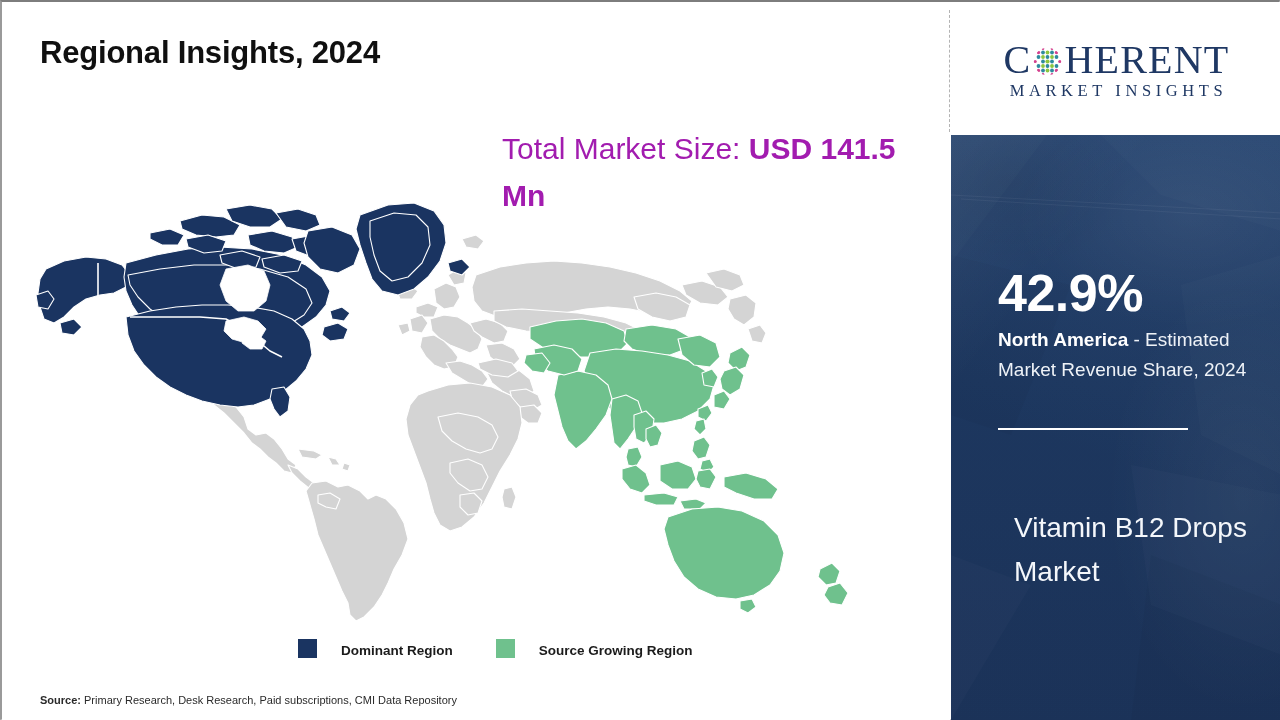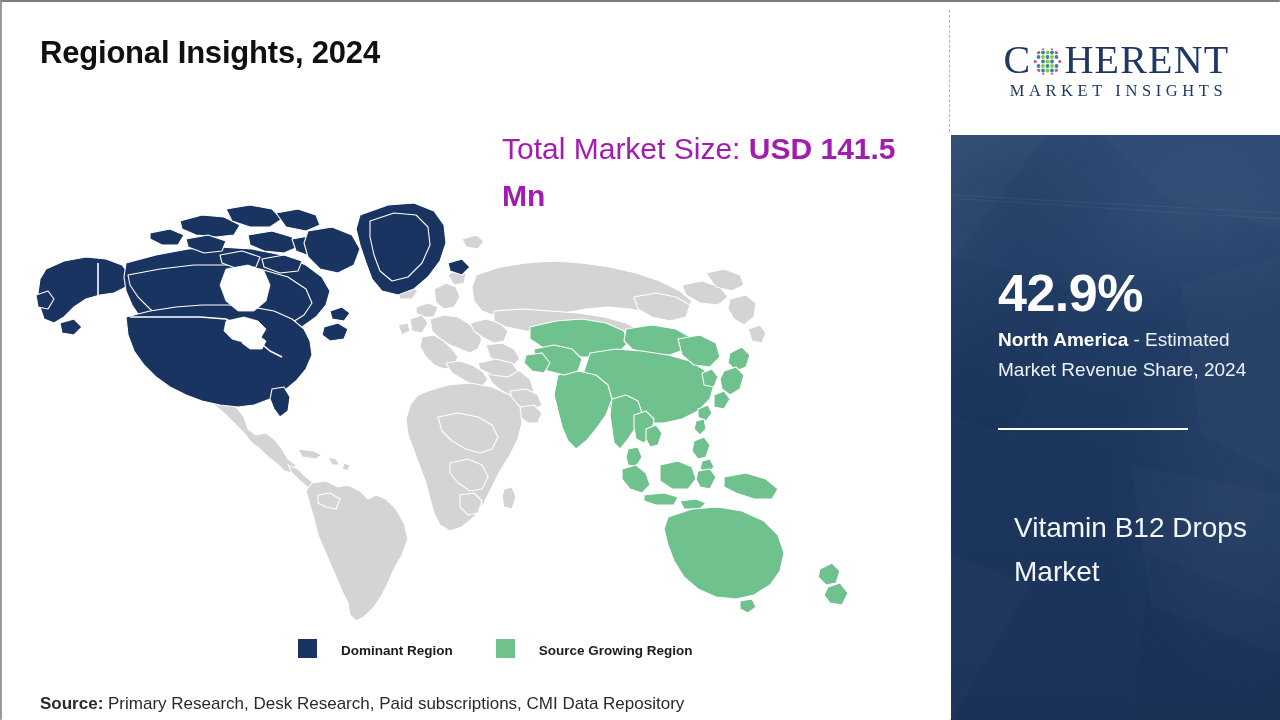--- a/index.html
+++ b/index.html
@@ -74,21 +74,21 @@
     font-size: 13.5px;
     font-weight: bold;
     color: #1b1b1b;
     white-space: nowrap;
   }
 
   
   #source-line {
     position: absolute;
     left: 38px; top: 692px;
-    font-size: 17px;
+    font-size: 11px;
     color: #2a2a2a;
     white-space: nowrap;
   }
   #source-label { font-weight: bold; }
 
   
   #panel-divider {
     position: absolute;
     left: 947px; top: 8px;
     width: 0; height: 122px;

